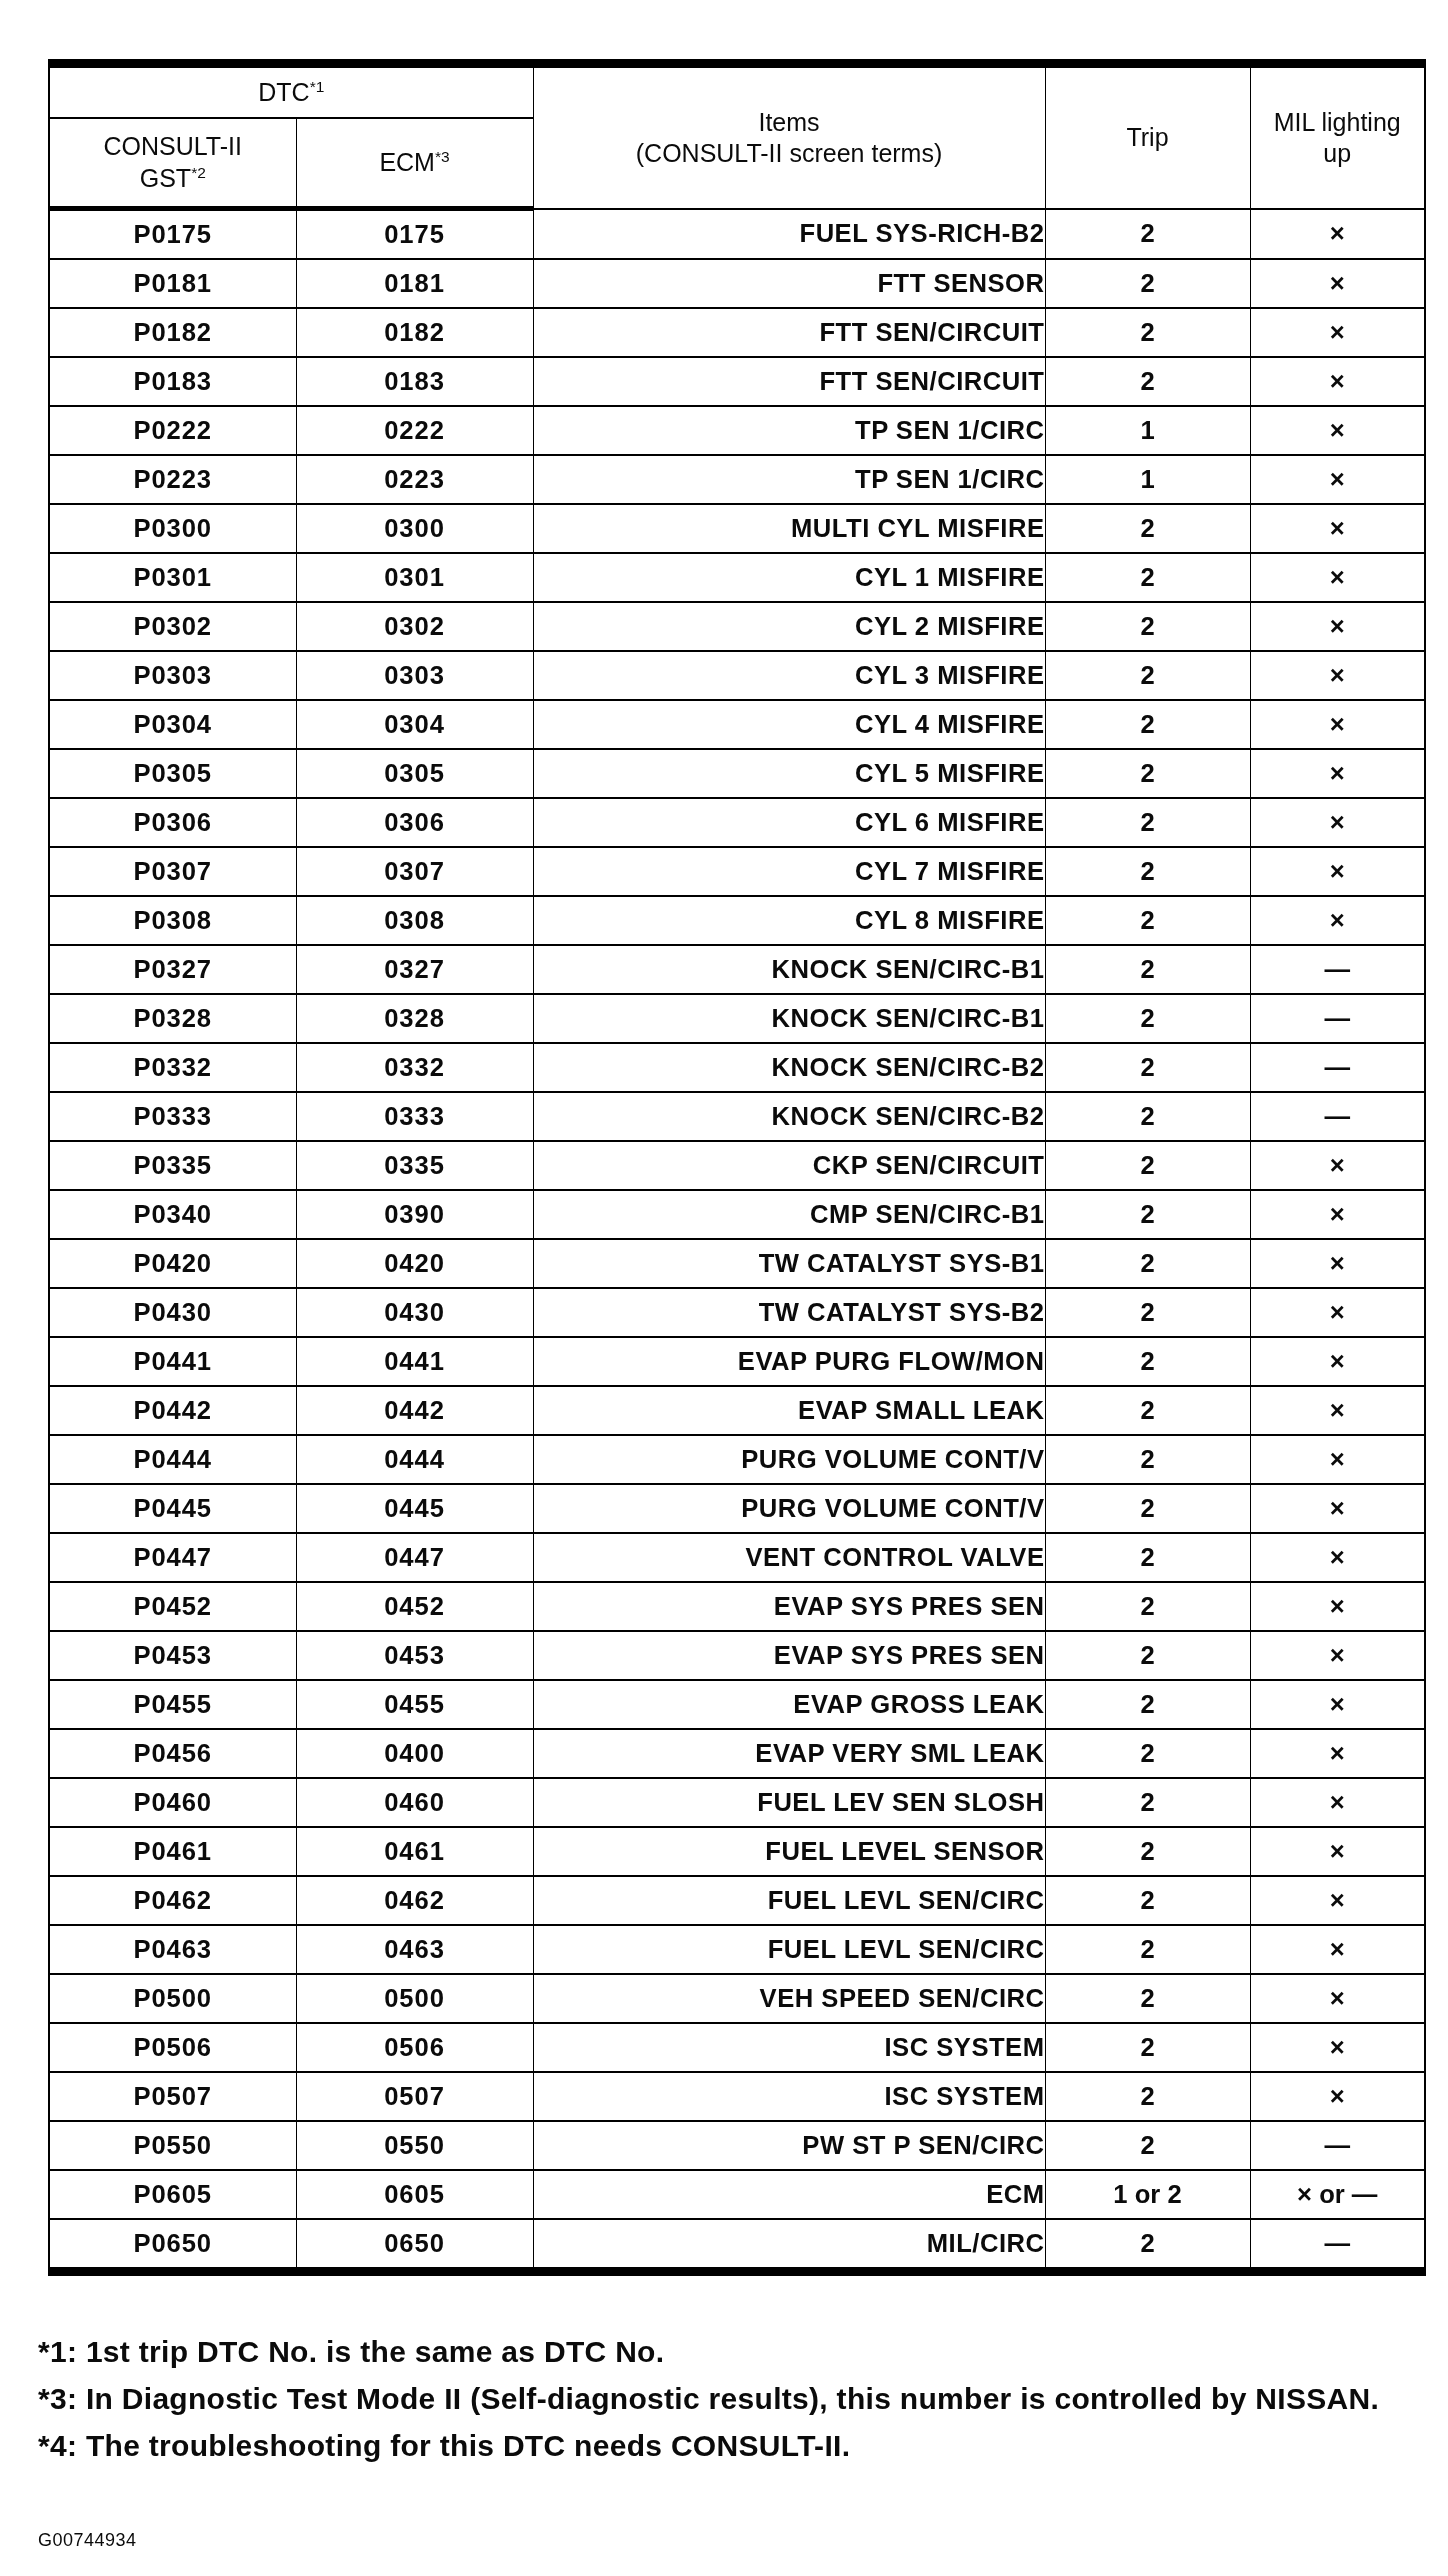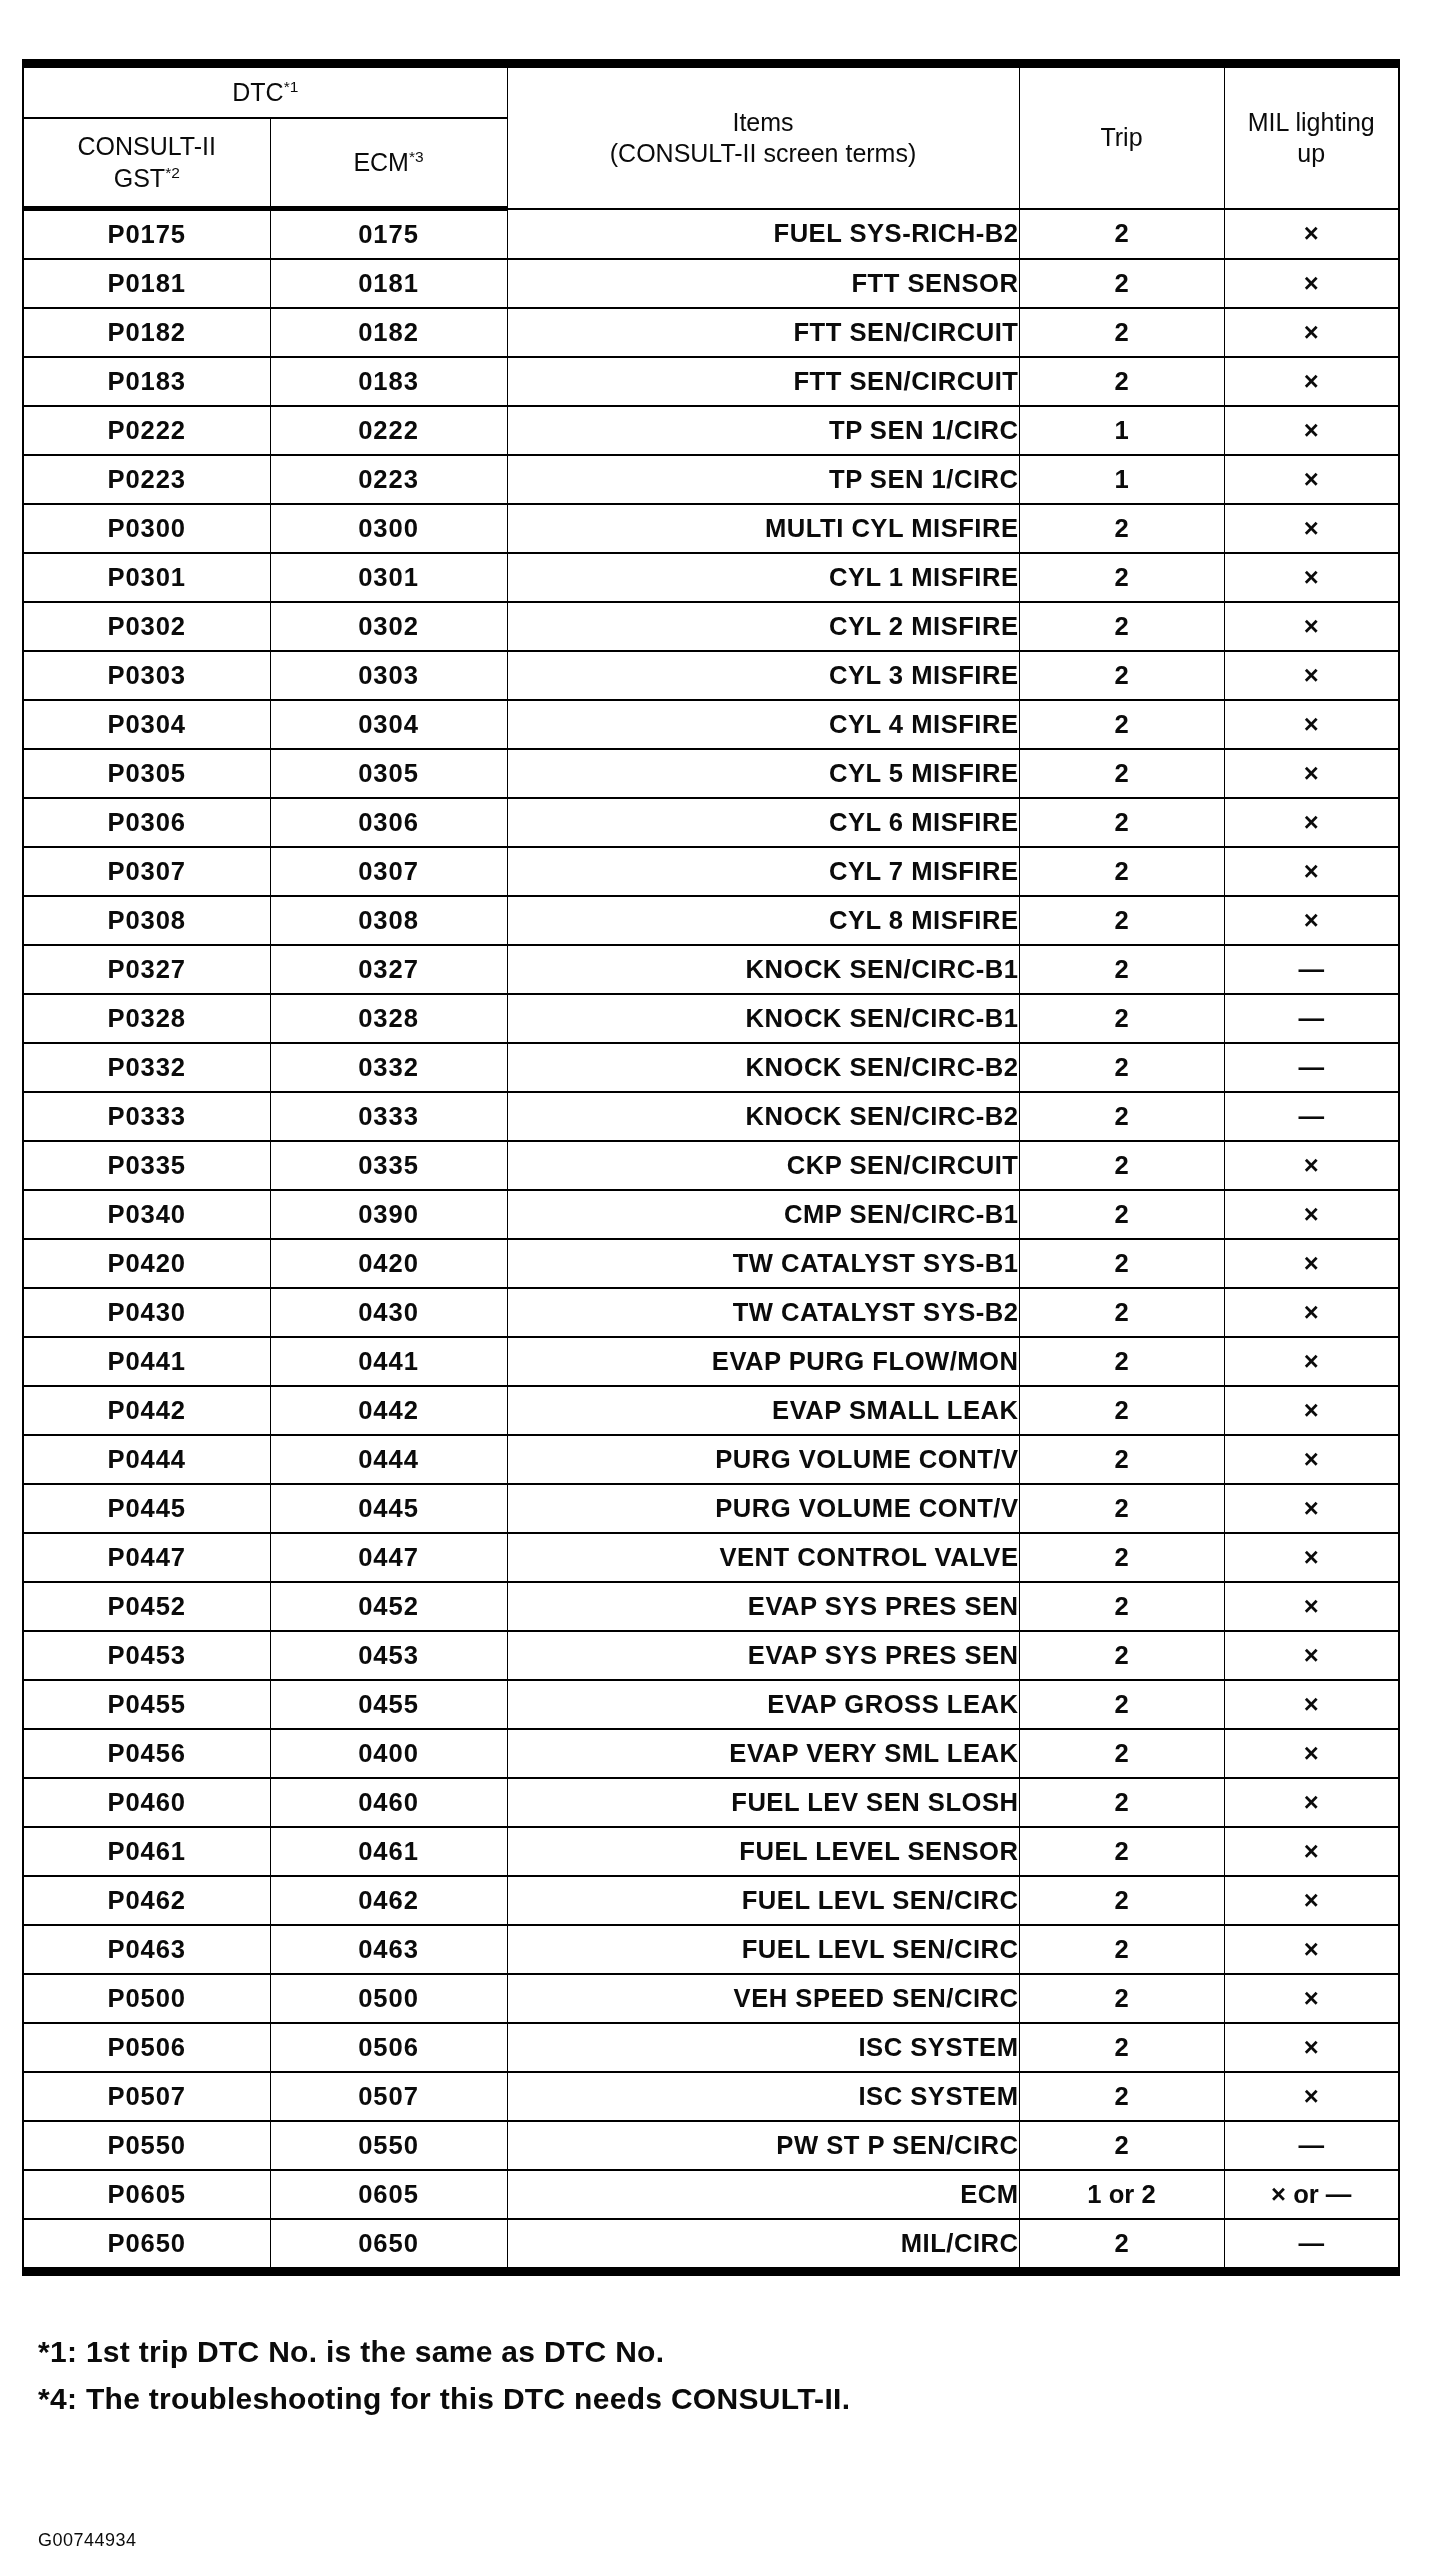--- a/index.html
+++ b/index.html
@@ -12,21 +12,21 @@
     height: 2576px;
     background: #ffffff;
     color: #0b0b0b;
     font-family: "Liberation Sans", sans-serif;
     -webkit-font-smoothing: antialiased;
   }
 
   
   table.dtc-table {
     position: absolute;
-    left: 22px;
+    left: 48px;
     top: 59px;
     width: 1377px;
     border-collapse: collapse;
     table-layout: fixed;
     border-left: 2.8px solid #000;
     border-right: 2.8px solid #000;
     border-top: 9.5px solid #000;
     border-bottom: 9.5px solid #000;
   }
 
@@ -413,17 +413,18 @@
         <td class="td-code">0650</td>
         <td class="td-item">MIL/CIRC</td>
         <td class="td-center">2</td>
         <td class="td-center">—</td>
       </tr>
     </tbody>
 </table>
 
 <div class="footnotes">
     <div class="footnote-line">*1: 1st trip DTC No. is the same as DTC No.</div>
+    <div class="footnote-line">*3: In Diagnostic Test Mode II (Self-diagnostic results), this number is controlled by NISSAN.</div>
     <div class="footnote-line">*4: The troubleshooting for this DTC needs CONSULT-II.</div>
   </div>
 
 <div class="figure-code">G00744934</div>
 
 
 </body></html>

